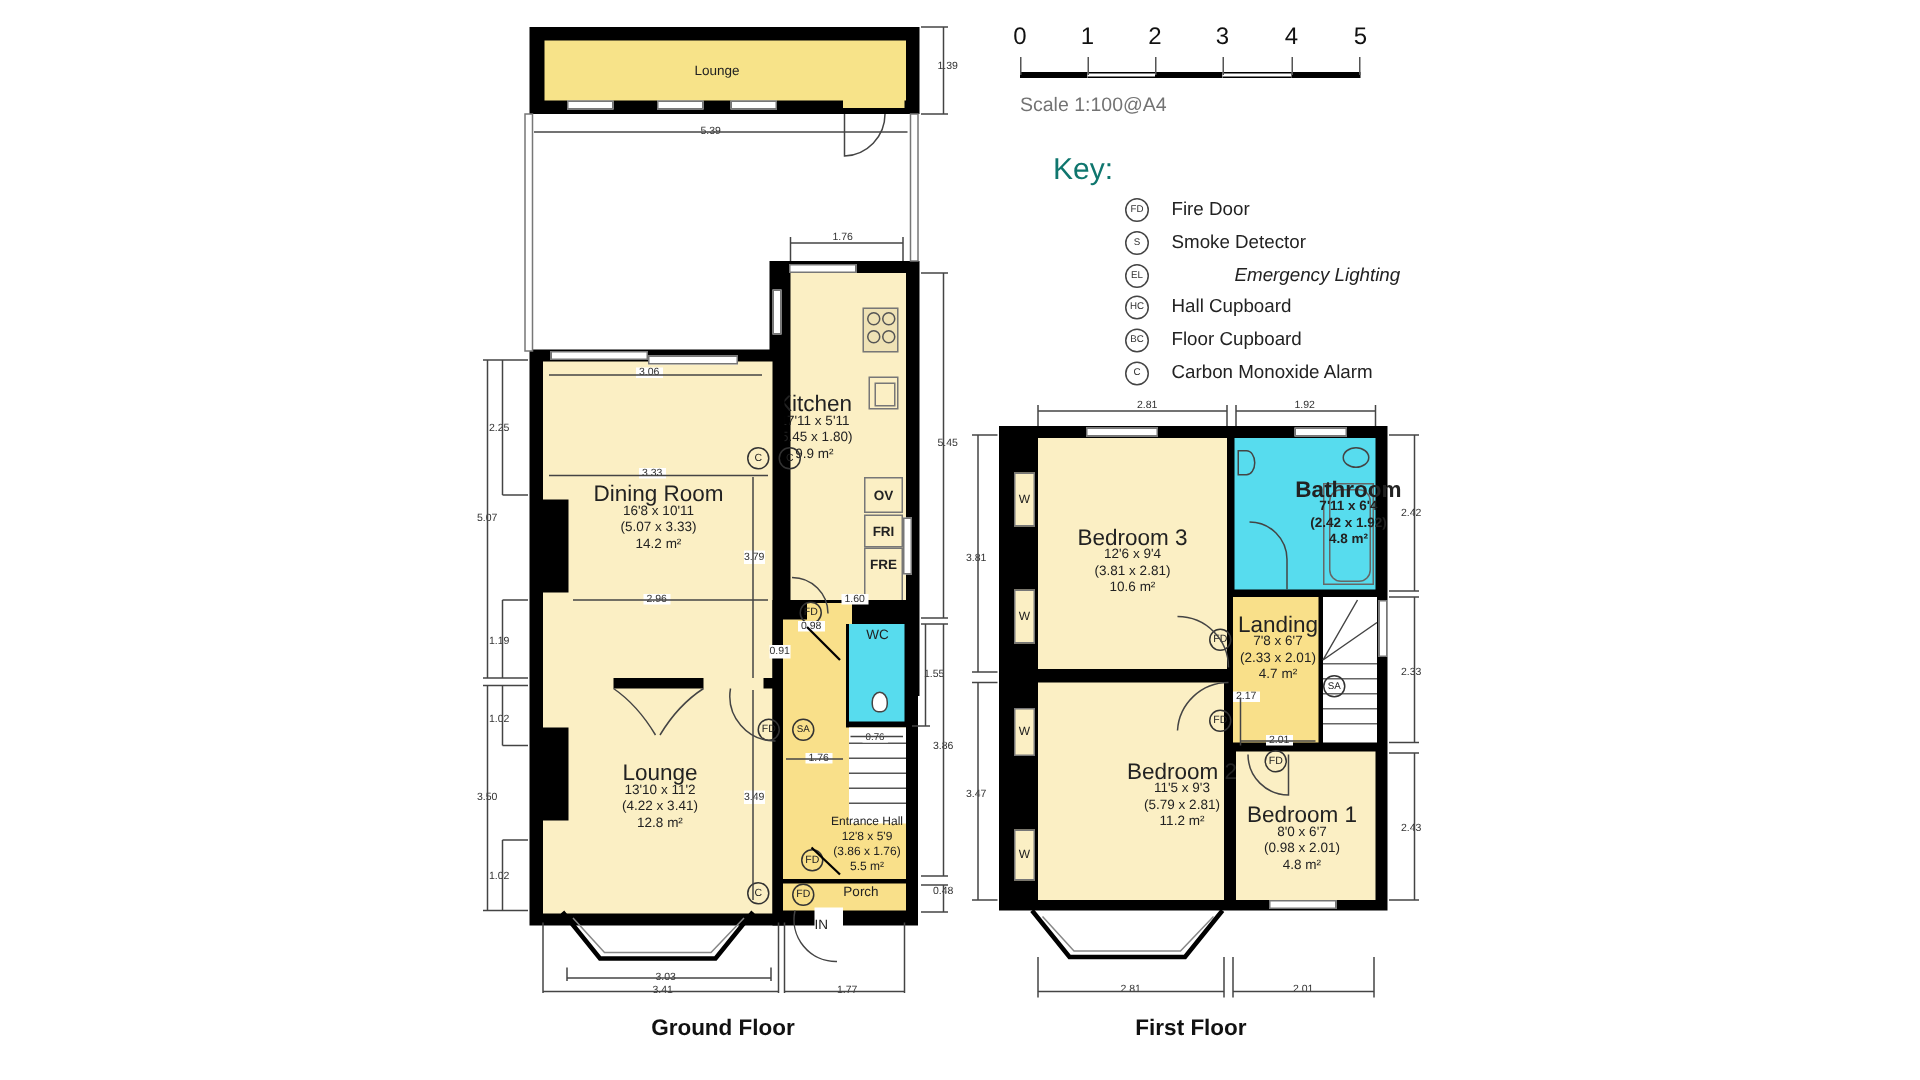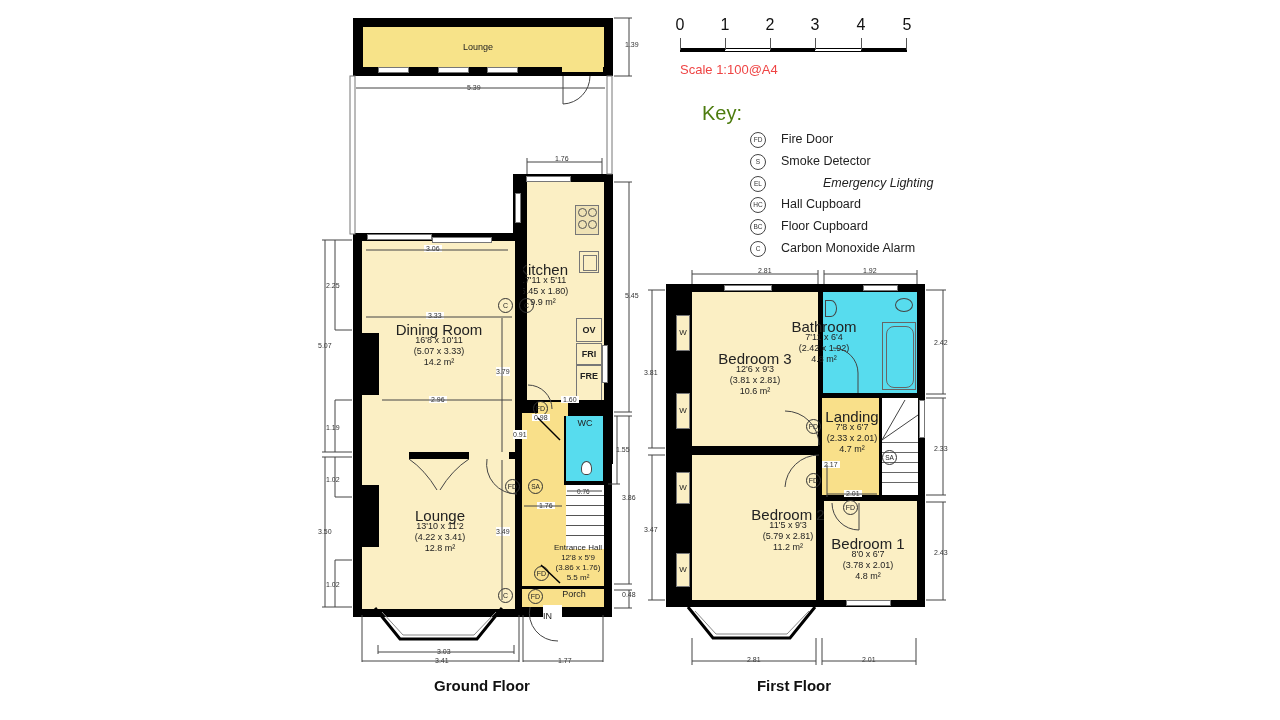--- a/index.html
+++ b/index.html
@@ -13,21 +13,21 @@
   .lbl{position:absolute;text-align:center;font-size:9px;line-height:11px;color:#222;white-space:nowrap;transform:translateX(-50%);}
   .lbl .name{font-size:15px;}
   .dim{position:absolute;font-size:7px;color:#333;background:#fff;padding:0 2px;white-space:nowrap;}
   .dimv{position:absolute;font-size:7px;color:#333;background:#fff;padding:1px 0;white-space:nowrap;}
   .win{position:absolute;background:#fff;border:1px solid #777;box-sizing:border-box;}
   .sym{position:absolute;width:13px;height:13px;border:1px solid #333;border-radius:50%;font-size:7px;line-height:13px;text-align:center;color:#222;background:transparent;box-sizing:content-box;}
   .sym.sm{font-size:6.5px;}
   .appl{position:absolute;border:1px solid #777;box-sizing:border-box;font-size:9px;text-align:center;color:#222;font-weight:bold;}
   .floor-title{position:absolute;font-weight:bold;font-size:15px;color:#111;transform:translateX(-50%);white-space:nowrap;}
   .scale-num{position:absolute;font-size:16px;color:#111;transform:translateX(-50%);}
-  .key-title{position:absolute;font-size:20px;color:#4d7c0f;}
+  .key-title{position:absolute;font-size:20px;color:#0f766e;}
   .key-item{position:absolute;font-size:12.5px;color:#222;white-space:nowrap;}
   .key-sym{position:absolute;width:14px;height:14px;border:1px solid #444;border-radius:50%;font-size:6.5px;line-height:14px;text-align:center;color:#333;}
   svg.overlay{position:absolute;left:0;top:0;pointer-events:none;}
 </style>
 </head>
 <body>
 
 <div>
   <div class="scale-num" style="left:680px;top:16px;">0</div>
   <div class="scale-num" style="left:725px;top:16px;">1</div>
@@ -39,21 +39,21 @@
   <div class="abs" style="left:725px;top:48px;width:45px;height:4px;background:#fff;border-top:1px solid #000;border-bottom:1px solid #000;box-sizing:border-box;"></div>
   <div class="abs" style="left:770px;top:48px;width:45px;height:4px;background:#000;"></div>
   <div class="abs" style="left:815px;top:48px;width:46px;height:4px;background:#fff;border-top:1px solid #000;border-bottom:1px solid #000;box-sizing:border-box;"></div>
   <div class="abs" style="left:861px;top:48px;width:46px;height:4px;background:#000;"></div>
   <div class="abs" style="left:680px;top:38px;width:1px;height:12px;background:#555;"></div>
   <div class="abs" style="left:725px;top:38px;width:1px;height:12px;background:#555;"></div>
   <div class="abs" style="left:770px;top:38px;width:1px;height:12px;background:#555;"></div>
   <div class="abs" style="left:815px;top:38px;width:1px;height:12px;background:#555;"></div>
   <div class="abs" style="left:861px;top:38px;width:1px;height:12px;background:#555;"></div>
   <div class="abs" style="left:906px;top:38px;width:1px;height:12px;background:#555;"></div>
-  <div class="abs" style="left:680px;top:62px;font-size:13px;color:#ef4444;">Scale 1:100@A4</div>
+  <div class="abs" style="left:680px;top:62px;font-size:13px;color:#737373;">Scale 1:100@A4</div>
 </div>
 
 <div>
   <div class="key-title" style="left:702px;top:102px;">Key:</div>
   <div class="key-sym" style="left:750px;top:132px;">FD</div>
   <div class="key-item" style="left:781px;top:132px;">Fire Door</div>
   <div class="key-sym" style="left:750px;top:154px;">S</div>
   <div class="key-item" style="left:781px;top:154px;">Smoke Detector</div>
   <div class="key-sym" style="left:750px;top:176px;">EL</div>
   <div class="key-item" style="left:823px;top:176px;font-style:italic;">Emergency Lighting</div>
@@ -188,33 +188,33 @@
 
 <div>
   <div class="wall" style="left:666px;top:284px;width:259px;height:323px;"></div>
 
   <div class="room cream" style="left:692px;top:292px;width:126px;height:154px;"></div>
   <div class="win" style="left:724px;top:285px;width:48px;height:6px;"></div>
   <div class="abs" style="left:676px;top:315px;width:14px;height:36px;background:#fbefc4;border:1px solid #777;box-sizing:border-box;font-size:8px;line-height:34px;text-align:center;">W</div>
   <div class="abs" style="left:676px;top:393px;width:14px;height:36px;background:#fbefc4;border:1px solid #777;box-sizing:border-box;font-size:8px;line-height:34px;text-align:center;">W</div>
   <div class="lbl" style="left:755px;top:353px;text-align:center;">
     <div class="name">Bedroom 3</div>
-    <div>12'6 x 9'3</div>
+    <div>12'6 x 9'4</div>
     <div>(3.81 x 2.81)</div>
     <div>10.6 m²</div>
   </div>
 
   <div class="room cyan" style="left:823px;top:292px;width:94px;height:101px;"></div>
   <div class="win" style="left:863px;top:285px;width:35px;height:6px;"></div>
   <div class="abs" style="left:882px;top:322px;width:34px;height:68px;border:1px solid #666;box-sizing:border-box;">
     <div class="abs" style="left:3px;top:3px;width:26px;height:60px;border:1px solid #666;border-radius:8px;"></div>
   </div>
   <div class="abs" style="left:895px;top:298px;width:16px;height:12px;border:1px solid #444;border-radius:50%;"></div>
   <div class="abs" style="left:825px;top:300px;width:10px;height:15px;border:1px solid #444;border-radius:0 50% 50% 0;"></div>
-  <div class="lbl" style="left:824px;top:321px;">
+  <div class="lbl" style="left:899px;top:321px;font-weight:bold;">
     <div class="name">Bathroom</div>
     <div>7'11 x 6'4</div>
     <div>(2.42 x 1.92)</div>
     <div>4.8 m²</div>
   </div>
 
   <div class="room yellow" style="left:822px;top:398px;width:57px;height:97px;"></div>
   <div class="abs" style="left:882px;top:398px;width:36px;height:97px;background:#fff;">
     <div class="abs" style="left:0;top:44px;width:36px;height:1px;background:#666;"></div>
     <div class="abs" style="left:0;top:54px;width:36px;height:1px;background:#666;"></div>
@@ -238,21 +238,21 @@
     <div>11'5 x 9'3</div>
     <div>(5.79 x 2.81)</div>
     <div>11.2 m²</div>
   </div>
 
   <div class="room cream" style="left:824px;top:501px;width:93px;height:99px;"></div>
   <div class="win" style="left:846px;top:600px;width:45px;height:6px;"></div>
   <div class="lbl" style="left:868px;top:538px;">
     <div class="name">Bedroom 1</div>
     <div>8'0 x 6'7</div>
-    <div>(3.78 x 2.01)</div>
+    <div>(0.98 x 2.01)</div>
     <div>4.8 m²</div>
   </div>
 
   <div class="sym" style="left:806px;top:419px;">FD</div>
   <div class="sym" style="left:806px;top:473px;">FD</div>
   <div class="sym" style="left:843px;top:500px;">FD</div>
   <div class="sym sm" style="left:882px;top:450px;">SA</div>
 
   <div class="dim" style="left:756px;top:267px;">2.81</div>
   <div class="dim" style="left:861px;top:267px;">1.92</div>

